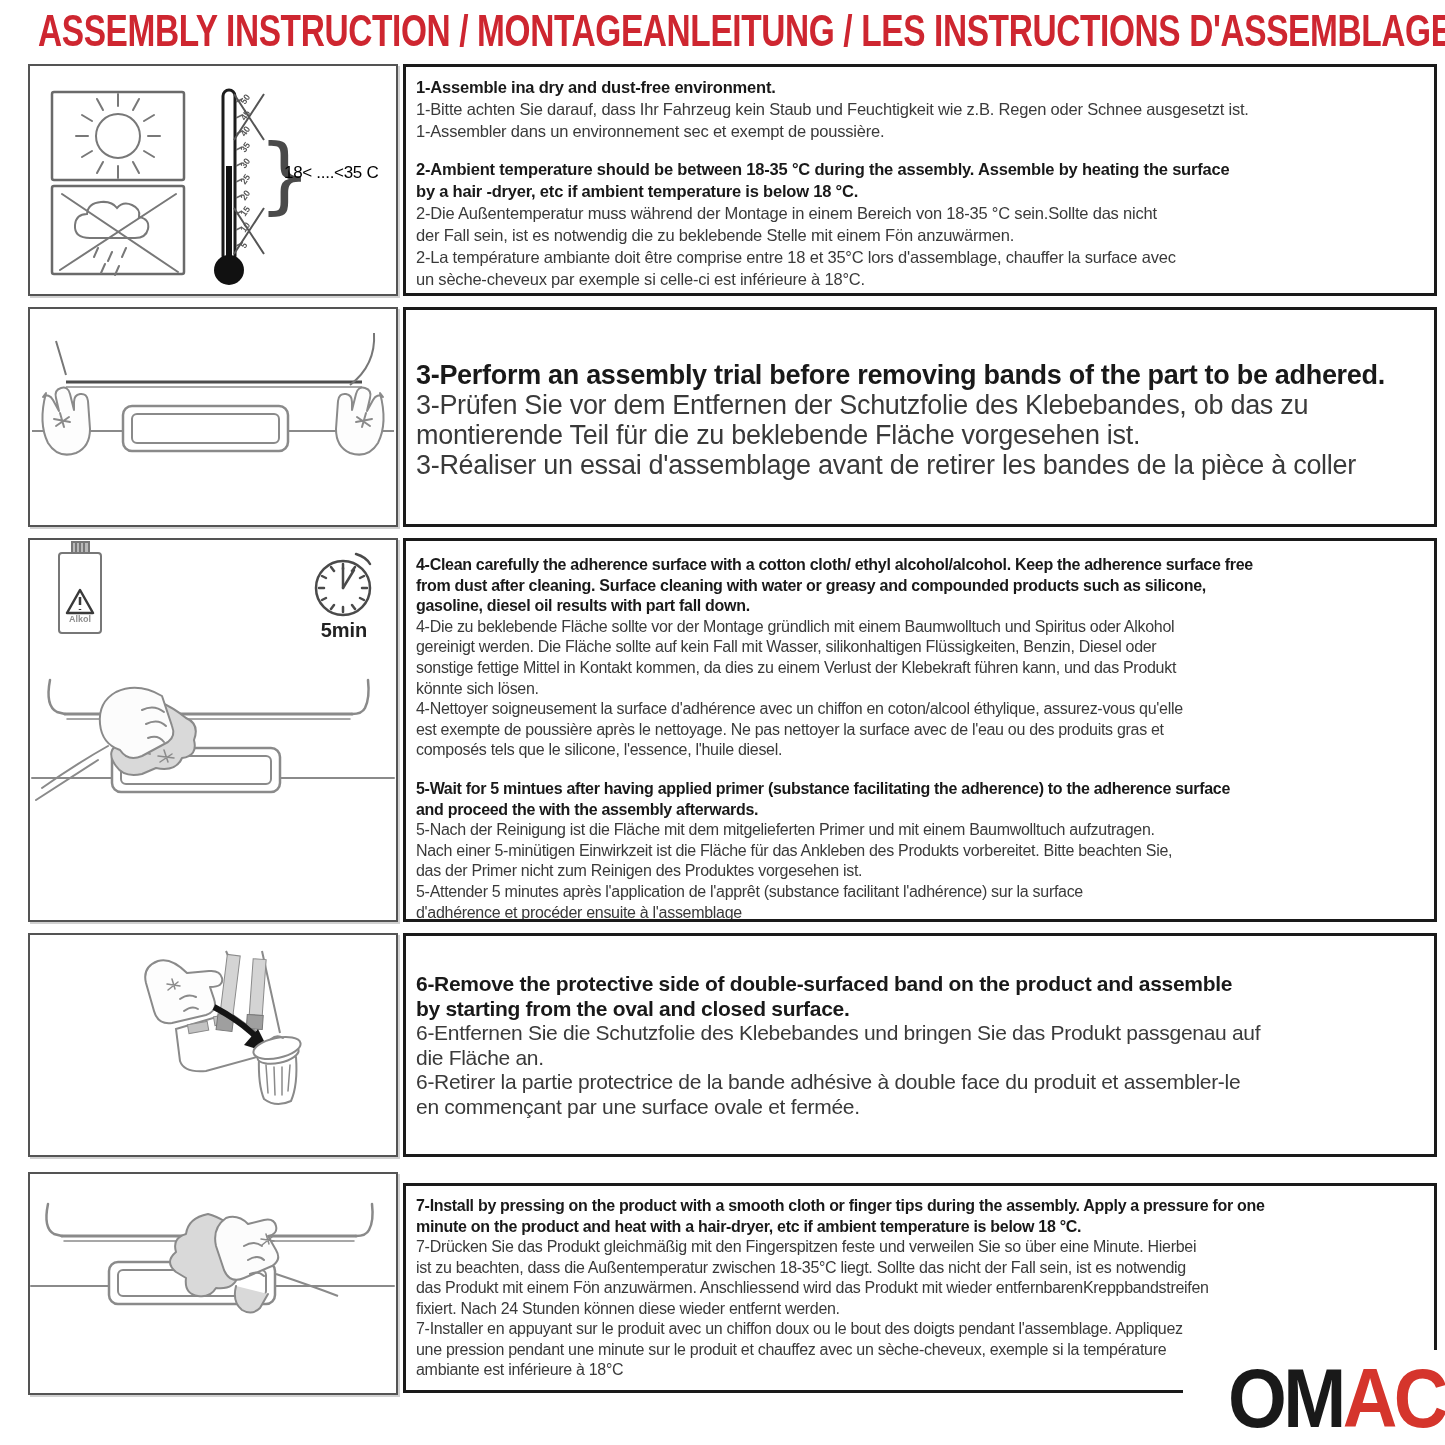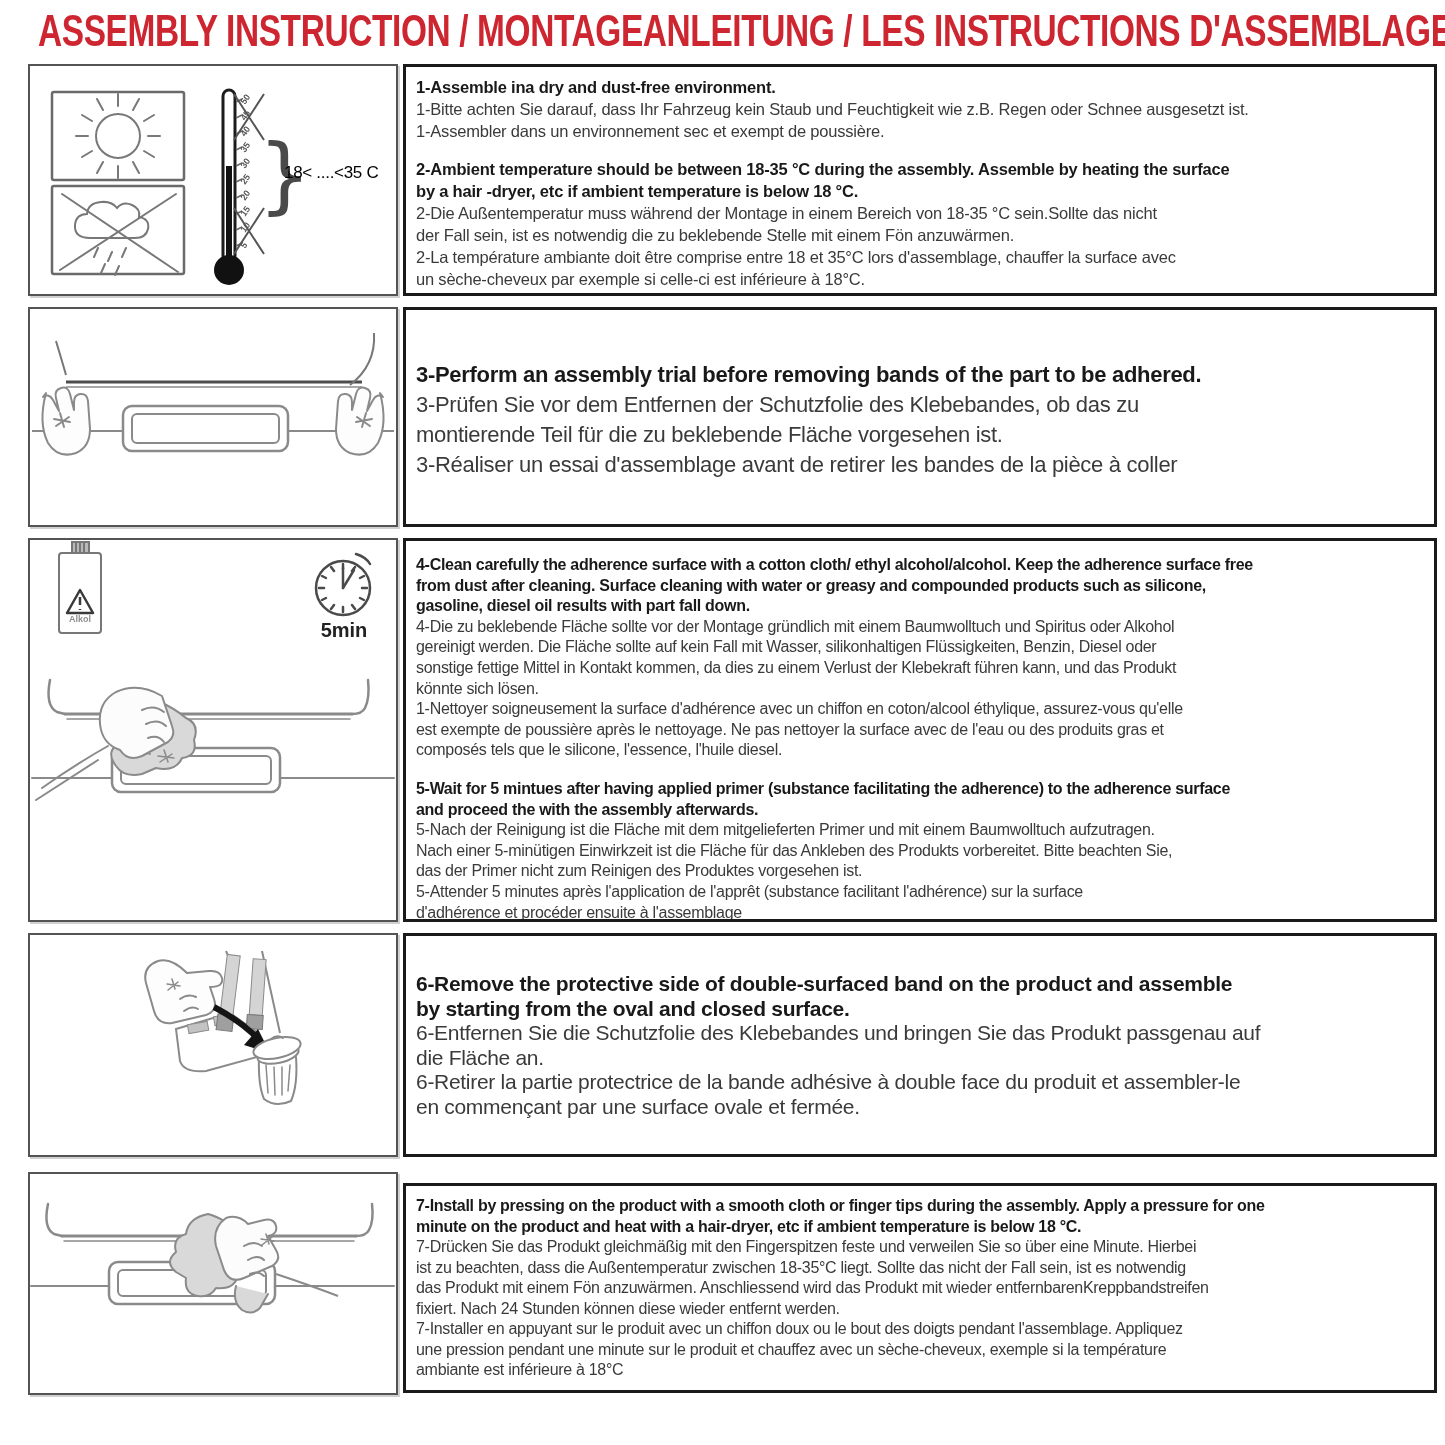--- a/index.html
+++ b/index.html
@@ -13,21 +13,21 @@
         border:2px solid #545454;background:#fff;box-shadow:2px 2px 0 rgba(0,0,0,.18);}
   .illu svg{position:absolute;left:0;top:0;width:100%;height:100%;}
   .tbox{position:absolute;left:403px;top:0;width:1034px;box-sizing:border-box;
         border:3px solid #1a1a1a;background:#fff;overflow:hidden;}
   .tbox p{margin:0;white-space:pre-line;color:#3a3a3a;}
   .tbox p.b{font-weight:bold;color:#191919;}
   .r1{top:64px;height:232px}.r1 .illu,.r1 .tbox{height:232px}
   .r1 .tbox{padding:9px 12px 0 10px;font-size:16.5px;line-height:22px;letter-spacing:-0.2px}
   .r1 .gap{margin-top:16px}
   .r2{top:307px;height:220px}.r2 .illu,.r2 .tbox{height:220px}
-  .r2 .tbox{padding:50px 24px 0 10px;font-size:22px;line-height:30px;letter-spacing:-0.3px}
+  .r2 .tbox{padding:50px 24px 0 10px;font-size:27px;line-height:30px;letter-spacing:-0.3px}
   .r3{top:538px;height:384px}.r3 .illu,.r3 .tbox{height:384px}
   .r3 .tbox{padding:14px 20px 0 10px;font-size:16px;line-height:20.6px;letter-spacing:-0.3px}
   .r3 .gap{margin-top:18px}
   .r4{top:933px;height:260px}.r4 .illu,.r4 .tbox{height:224px}
   .r4 .tbox{padding:36px 12px 0 10px;font-size:21px;line-height:24.5px;letter-spacing:-0.3px}
   .r5{top:1172px;height:223px}.r5 .illu{height:223px}
   .r5 .tbox{top:11px;height:210px;padding:10px 12px 0 10px;font-size:16px;line-height:20.5px;letter-spacing:-0.3px}
   .cap{position:absolute;}
   .temp-label{left:254px;top:97px;font-size:17px;font-weight:normal;color:#000000;letter-spacing:-0.3px}
   .alkol-label{left:30px;top:28px;width:40px;text-align:center;font-size:9px;font-weight:bold;color:#8f8f8f;margin-top:46px;}
@@ -207,21 +207,21 @@
       <span class="cap fivemin-label">5min</span>
     </div>
     <div class="tbox">
       <p class="b">4-Clean carefully the adherence surface with a cotton cloth/ ethyl alcohol/alcohol. Keep the adherence surface free
 from dust after cleaning. Surface cleaning with water or greasy and compounded products such as silicone,
 gasoline, diesel oil results with part fall down.</p>
       <p>4-Die zu beklebende Fläche sollte vor der Montage gründlich mit einem Baumwolltuch und Spiritus oder Alkohol
 gereinigt werden. Die Fläche sollte auf kein Fall mit Wasser, silikonhaltigen Flüssigkeiten, Benzin, Diesel oder
 sonstige fettige Mittel in Kontakt kommen, da dies zu einem Verlust der Klebekraft führen kann, und das Produkt
 könnte sich lösen.</p>
-      <p>1-Nettoyer soigneusement la surface d'adhérence avec un chiffon en coton/alcool éthylique, assurez-vous qu'elle
+      <p>4-Nettoyer soigneusement la surface d'adhérence avec un chiffon en coton/alcool éthylique, assurez-vous qu'elle
 est exempte de poussière après le nettoyage. Ne pas nettoyer la surface avec de l'eau ou des produits gras et
 composés tels que le silicone, l'essence, l'huile diesel.</p>
       <p class="b gap">5-Wait for 5 mintues after having applied primer (substance facilitating the adherence) to the adherence surface
 and proceed the with the assembly afterwards.</p>
       <p>5-Nach der Reinigung ist die Fläche mit dem mitgelieferten Primer und mit einem Baumwolltuch aufzutragen.
 Nach einer 5-minütigen Einwirkzeit ist die Fläche für das Ankleben des Produkts vorbereitet. Bitte beachten Sie,
 das der Primer nicht zum Reinigen des Produktes vorgesehen ist.</p>
       <p>5-Attender 5 minutes après l'application de l'apprêt (substance facilitant l'adhérence) sur la surface
 d'adhérence et procéder ensuite à l'assemblage</p>
     </div>
@@ -298,14 +298,20 @@
       <p>7-Drücken Sie das Produkt gleichmäßig mit den Fingerspitzen feste und verweilen Sie so über eine Minute. Hierbei
 ist zu beachten, dass die Außentemperatur zwischen 18-35°C liegt. Sollte das nicht der Fall sein, ist es notwendig
 das Produkt mit einem Fön anzuwärmen. Anschliessend wird das Produkt mit wieder entfernbarenKreppbandstreifen
 fixiert. Nach 24 Stunden können diese wieder entfernt werden.</p>
       <p>7-Installer en appuyant sur le produit avec un chiffon doux ou le bout des doigts pendant l'assemblage. Appliquez
 une pression pendant une minute sur le produit et chauffez avec un sèche-cheveux, exemple si la température
 ambiante est inférieure à 18°C</p>
     </div>
   </section>
 
+  <div class="logo">
+    <div class="logo-text">
+      <span class="lg-black">OM</span>
+        <span class="lg-red">AC</span>
+    </div>
+  </div>
 
 </div>
 
 </body></html>

